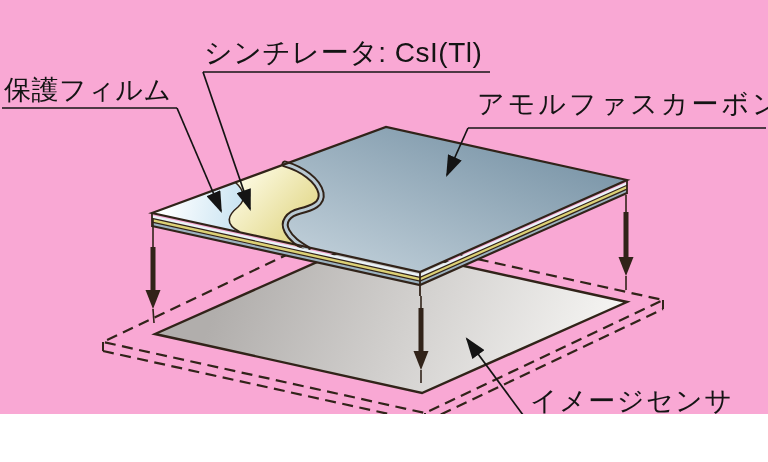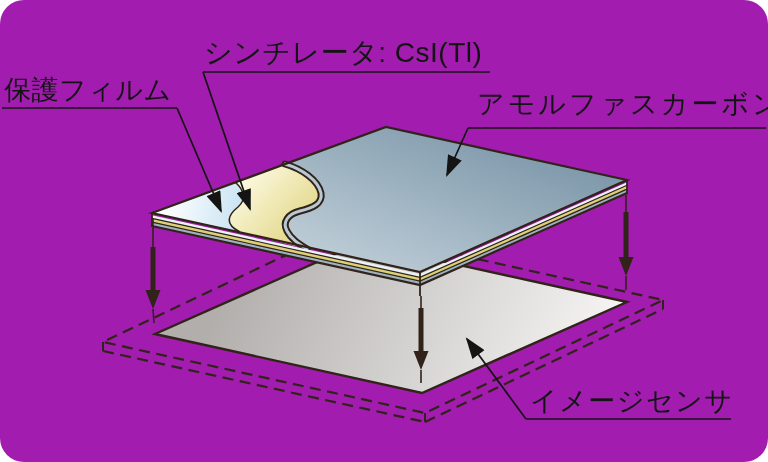--- a/index.html
+++ b/index.html
@@ -1,17 +1,17 @@
 <!DOCTYPE html>
 <html><head>
 <meta charset="utf-8">
 <style>
   html,body{margin:0;padding:0;background:#fff;}
-  #stage{position:relative;width:768px;height:462px;background:#a21caf;overflow:hidden;
-         font-family:"Liberation Sans","DejaVu Sans",sans-serif;border-radius:24px;}
+  #stage{position:relative;width:768px;height:414px;background:#f9a8d4;overflow:hidden;
+         font-family:"Liberation Sans","DejaVu Sans",sans-serif;}
   svg{display:block;}
   text.diagram-label{font-family:"Liberation Sans","DejaVu Sans",sans-serif;
          font-weight:500;fill:#141414;}
 </style>
 </head>
 <body>
 
 <div id="stage">
 <svg width="768" height="462" viewBox="0 0 768 462">
 

